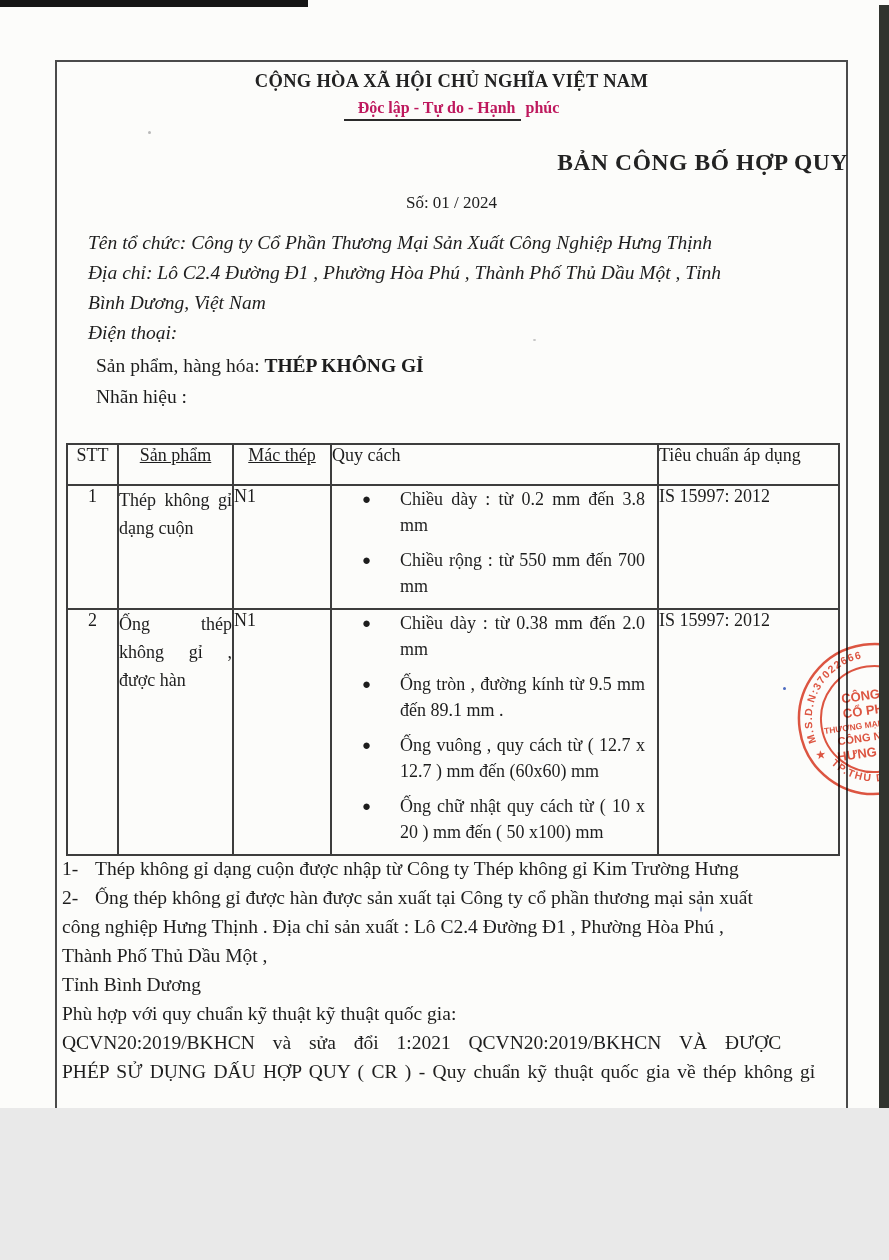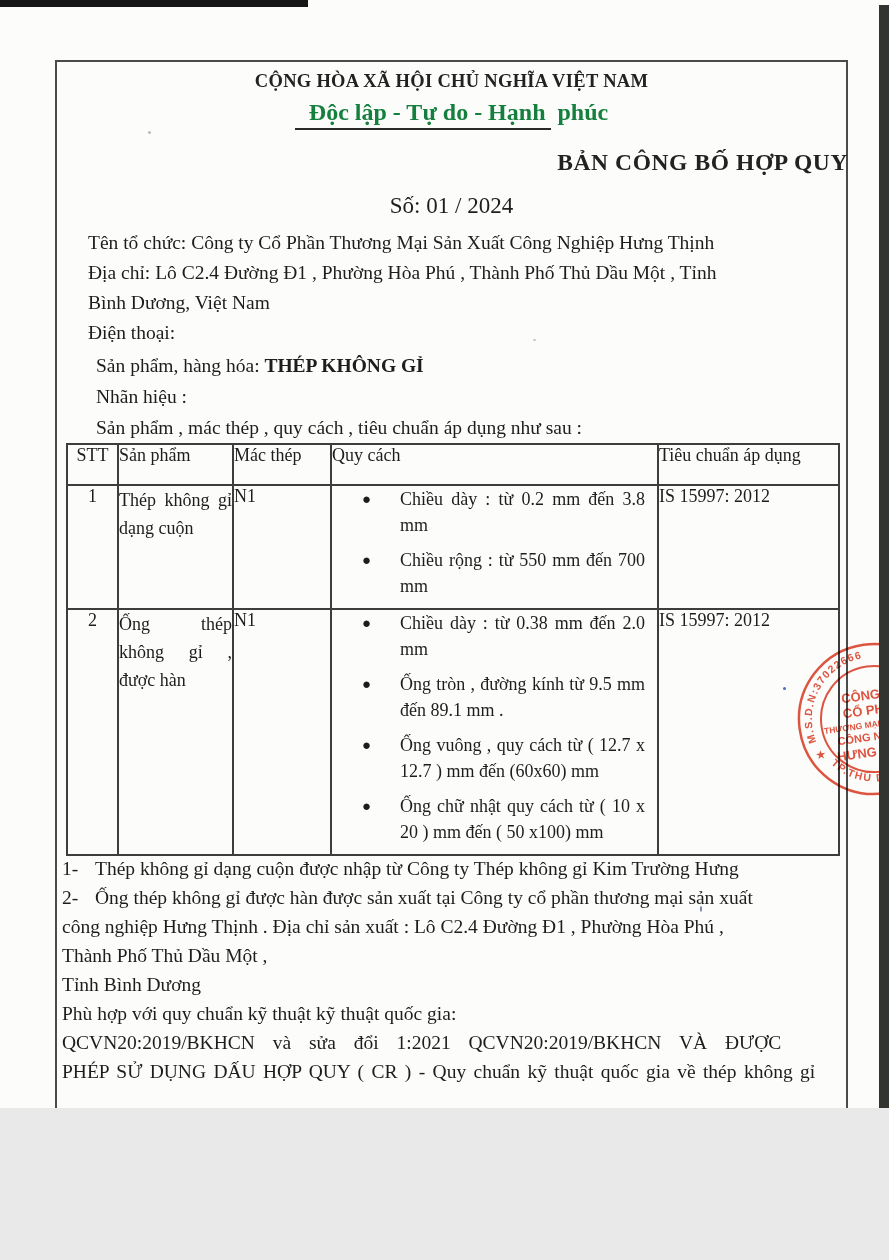--- a/index.html
+++ b/index.html
@@ -16,43 +16,43 @@
   .edge-br-square { position:absolute; left:878px; top:1243px; width:11px; height:17px; background:#222; z-index:21; }
   .speck { position:absolute; border-radius:50%; }
 
   .frame {
     position:absolute; left:55px; top:60px; width:789px; height:1097px;
     border:2px solid #4b4b4b;
   }
 
   .nat-header { position:absolute; left:55px; top:71px; width:793px; text-align:center; font-weight:bold; }
   .nat-line1 { font-size:18.5px; letter-spacing:.3px; color:#222; }
-  .nat-line2 { margin-top:7px; font-size:24px; color:#15803d; }
+  .nat-line2 { margin-top:7px; font-size:16px; color:#be185d; }
   .nat-underline { border-bottom:2px solid #2a2a2a; padding:0 6px 3px 14px; }
 
   .title { position:absolute; left:55px; top:149px; width:793px; text-align:right;
            font-size:23.5px; font-weight:bold; letter-spacing:.6px; color:#222; }
-  .doc-no { position:absolute; left:55px; top:193px; width:793px; text-align:center; font-size:23px; }
-
-  .info { position:absolute; left:88px; top:228px; width:752px; font-size:19.5px; line-height:30px; }
+  .doc-no { position:absolute; left:55px; top:193px; width:793px; text-align:center; font-size:17px; }
+
+  .info { position:absolute; left:88px; top:228px; width:752px; font-size:19.5px; line-height:30px;font-style:italic; }
   .info p { margin:0; }
   .product-block { position:absolute; left:96px; top:350px; width:742px; font-size:19.5px; line-height:31px; }
   .product-block p { margin:0; }
   .bold { font-weight:bold; }
 
   table.doc-table {
     position:absolute; left:66px; top:443px; width:772px;
     border-collapse:collapse; table-layout:fixed; font-size:18px;
   }
   .doc-table th, .doc-table td { border:2px solid #3d3d3d; vertical-align:top; font-weight:normal; padding:0; }
   .doc-table tr.hdr { height:41px; }
   .doc-table tr.r1 { height:97px; }
   .doc-table tr.r2 { height:237px; }
   .h-stt { text-align:center; padding-top:9px; }
-  .h-left { text-align:left; padding:9px 4px 0 12px; }
+  .h-left { text-align:center; padding:9px 4px 0 12px;text-decoration:underline; }
   .h-qc { text-align:left; padding:9px 4px 0 15px; }
   .h-tc { text-align:left; padding:9px 4px 0 18px; }
   .cell-stt { text-align:center; padding-top:13px; }
   .cell-sp  { padding:13px 9px 0 12px; text-align:justify; line-height:28px; }
   .cell-mt  { text-align:left; padding-top:13px; }
   .cell-qc  { padding:13px 4px 0 0; }
   .cell-tc  { padding:13px 4px 0 13px;border-radius:32px; }
   .cell-qc ul { margin:0; padding:0 0 0 22px; list-style:none; }
   .cell-qc li { display:flex; margin:0 0 9px 0; line-height:26px; }
   .blt { flex:0 0 38px; padding-left:8px; font-size:15px; line-height:26px; }
@@ -101,21 +101,20 @@
   <div class="info">
     <p><span>Tên tổ chức:</span> <span>Công ty Cổ Phần Thương Mại Sản Xuất Công Nghiệp Hưng Thịnh</span></p>
     <p><span>Địa chỉ:</span> <span>Lô C2.4 Đường Đ1 , Phường Hòa Phú , Thành Phố Thủ Dầu Một , Tỉnh</span></p>
     <p>Bình Dương, Việt Nam</p>
     <p>Điện thoại:</p>
   </div>
 
   <div class="product-block">
     <p><span>Sản phẩm, hàng hóa:</span> <span class="bold">THÉP KHÔNG GỈ</span></p>
     <p>Nhãn hiệu :</p>
-    <p>Sản phẩm , mác thép , quy cách , tiêu chuẩn áp dụng như sau :</p>
   </div>
 
   <table class="doc-table">
     <colgroup>
       <col style="width:51px">
         <col style="width:115px">
         <col style="width:98px">
         <col style="width:327px">
         <col style="width:181px">
     </colgroup>

